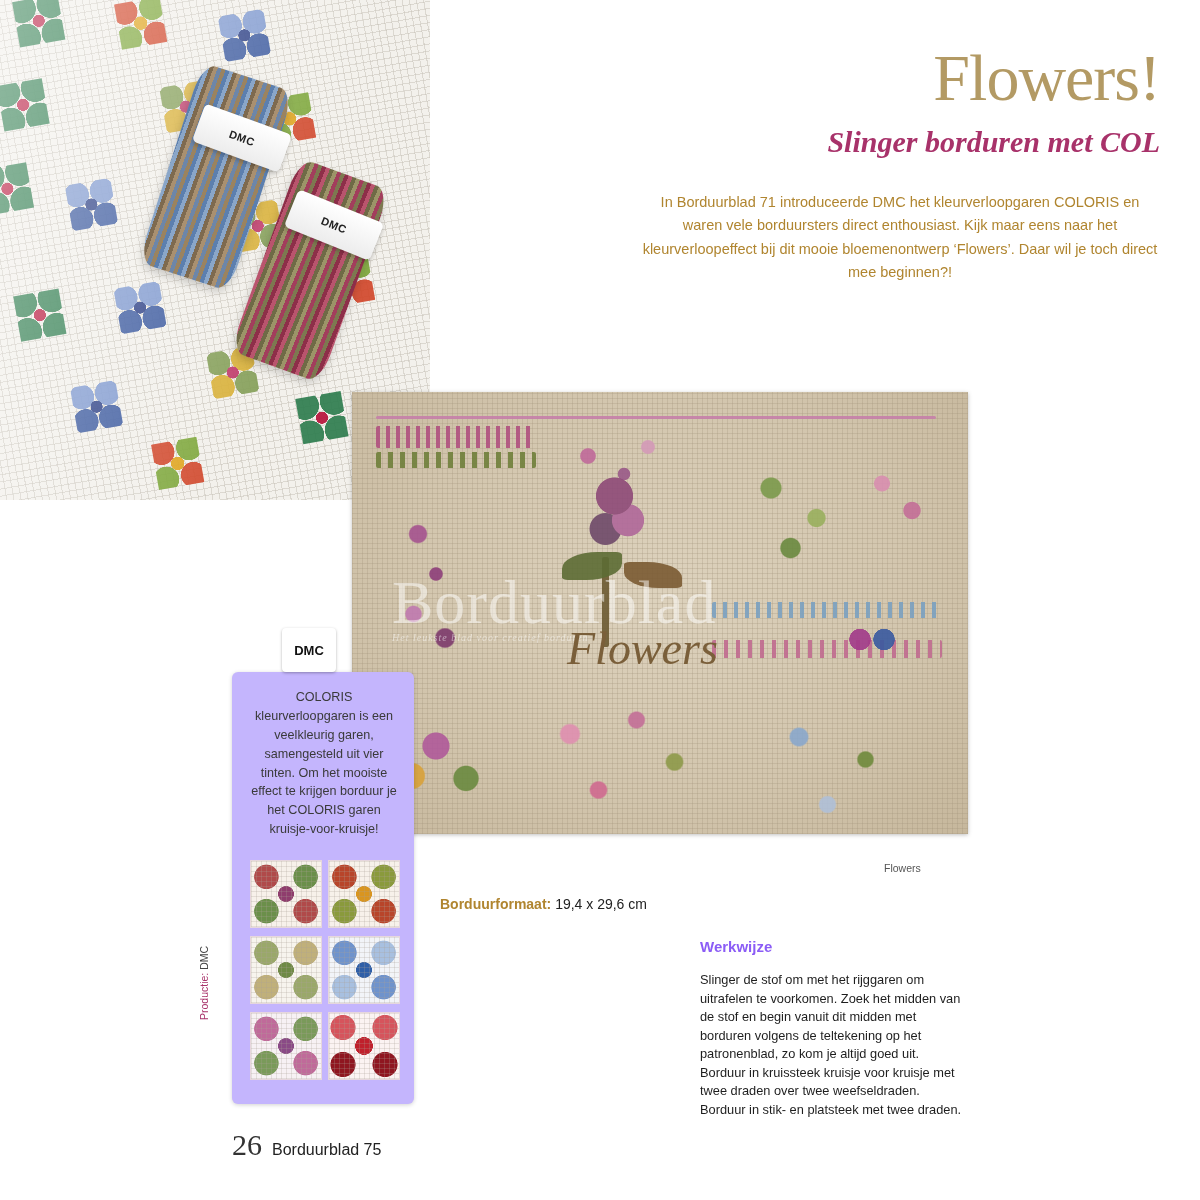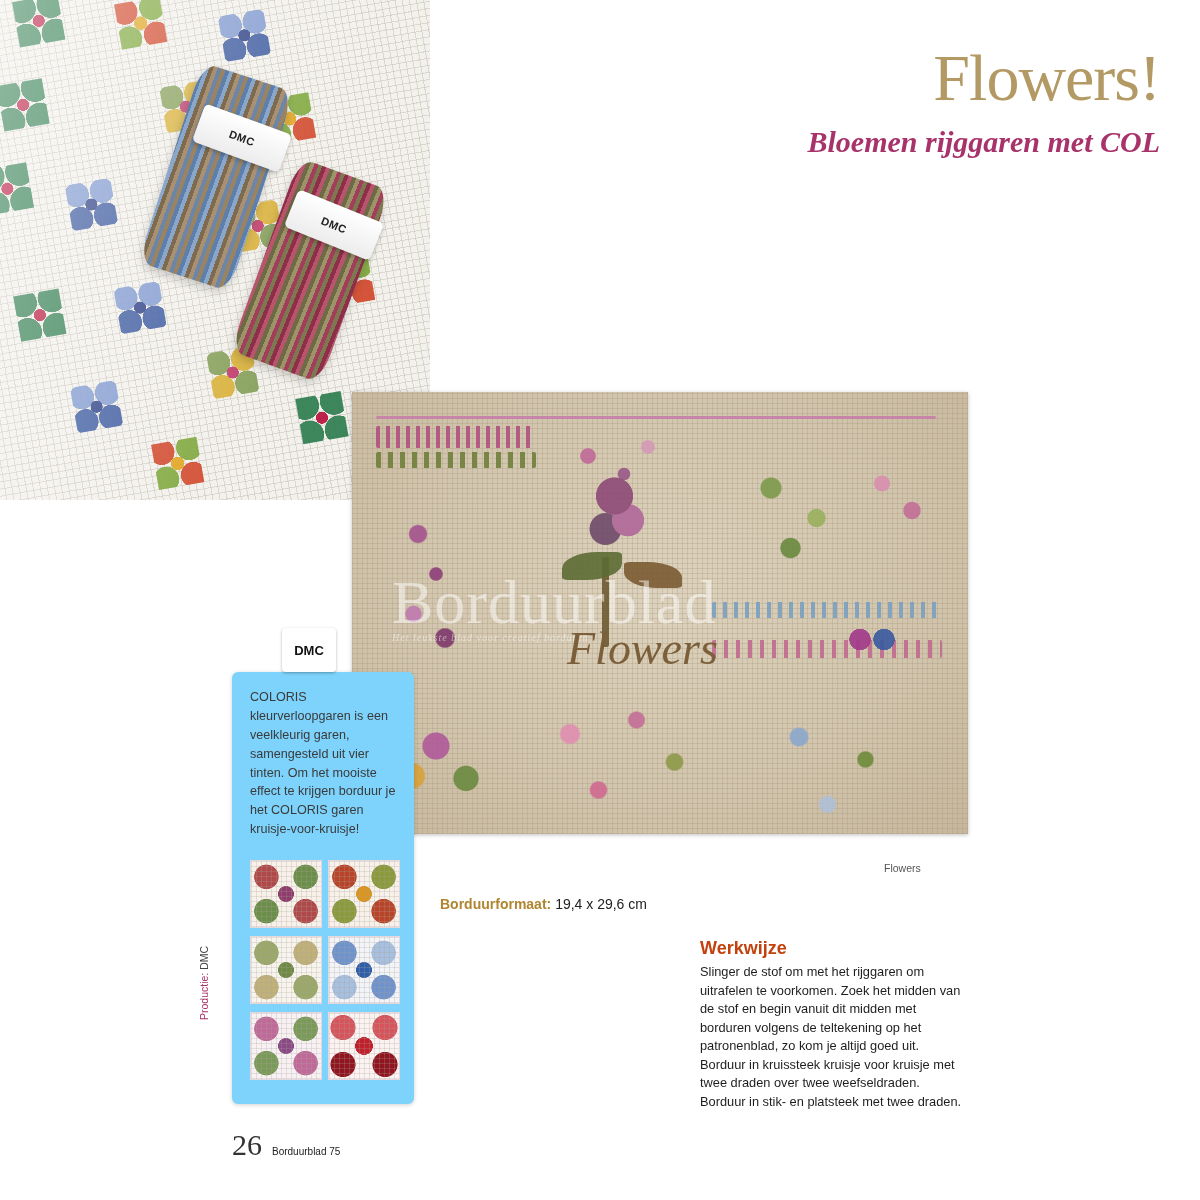--- a/index.html
+++ b/index.html
@@ -183,23 +183,24 @@
     box-shadow: 0 1px 3px rgba(0,0,0,.3);
     z-index: 5;
   }
   .dmc-badge .dmc-txt { font-size: 13px; font-weight: bold; color: #111; }
 
   
   .card {
     position: absolute;
     left: 232px; top: 672px;
     width: 182px; height: 432px;
-    background: #7dd3fc;
+    background: #c4b5fd;
     border-radius: 6px 6px 6px 6px;
     box-shadow: 0 1px 4px rgba(0,0,0,.18);
+    text-align: center;
   }
   .card-text {
     padding: 16px 16px 6px 18px;
     font-size: 12.6px;
     line-height: 1.5;
     color: #3a3a3a;
   }
   .swatches {
     position: absolute; left: 18px; top: 188px;
     width: 148px;
@@ -293,42 +294,42 @@
     font-size: 12.8px;
     line-height: 1.42;
     color: #1e1e1e;
   }
 
   
   .method {
     position: absolute; left: 700px; top: 938px; width: 262px;
   }
   .method h3 {
-    margin: 0 0 4px 0;
-    font-size: 18px;
-    color: #c2410c;
+    margin: 0 0 16px 0;
+    font-size: 15px;
+    color: #8b5cf6;
     font-weight: bold;
   }
   .method p {
     margin: 0;
     font-size: 12.8px;
     line-height: 1.45;
     color: #1e1e1e;
   }
 
   
   .footer {
     position: absolute; left: 232px; top: 1128px;
     display: flex; align-items: baseline; gap: 10px;
   }
   .folio {
     font-family: "Liberation Serif", serif;
     font-size: 30px; color: #333;
   }
-  .folio-label { font-size: 10px; color: #222; }
+  .folio-label { font-size: 16px; color: #222; }
 </style>
 </head>
 <body>
 
 <div class="page">
 
   <div class="photo-topleft">
     <div class="linen-canvas">
       <div class="motif m1" style="left:120px;top:10px;"></div>
       <div class="motif m2" style="left:220px;top:30px;"></div>
@@ -348,21 +349,22 @@
       <div class="motif m2" style="left:180px;top:470px;"></div>
     </div>
     <div class="skein skein-blue"></div>
     <div class="skein skein-rose"></div>
     <div class="band band-a">DMC</div>
     <div class="band band-b">DMC</div>
   </div>
 
   <div class="headline-area">
     <div class="title-main">Flowers!</div>
-    <div class="title-sub">Bloemen rijggaren met COL</div>
+    <div class="title-sub">Slinger borduren met COL</div>
+    <div class="intro">In Borduurblad 71 introduceerde DMC het kleurverloopgaren COLORIS en waren vele borduursters direct enthousiast. Kijk maar eens naar het kleurverloopeffect bij dit mooie bloemenontwerp ‘Flowers’. Daar wil je toch direct mee beginnen?!</div>
   </div>
 
   <div class="sampler">
     <div class="stitch" style="left:24px;top:24px;width:560px;height:3px;background:#c57fa8;"></div>
     <div class="stitch" style="left:24px;top:34px;width:160px;height:22px;background:repeating-linear-gradient(90deg,#b0507f 0 4px,rgba(0,0,0,0) 4px 10px);"></div>
     <div class="stitch" style="left:24px;top:60px;width:160px;height:16px;background:repeating-linear-gradient(90deg,#6f7f3a 0 5px,rgba(0,0,0,0) 5px 12px);"></div>
     <div class="stitch" style="left:200px;top:40px;width:120px;height:60px;background:radial-gradient(circle at 30% 40%,#c06a9a 0 8%,rgba(0,0,0,0) 9%),radial-gradient(circle at 60% 70%,#9a5a88 0 7%,rgba(0,0,0,0) 8%),radial-gradient(circle at 80% 25%,#d49ab8 0 6%,rgba(0,0,0,0) 7%);"></div>
     <div class="stitch" style="left:222px;top:60px;width:90px;height:110px;border-radius:50%;background:radial-gradient(circle at 45% 40%,#8e4a78 0 22%,rgba(0,0,0,0) 23%),radial-gradient(circle at 60% 62%,#b0689a 0 18%,rgba(0,0,0,0) 19%),radial-gradient(circle at 35% 70%,#6f4a6a 0 16%,rgba(0,0,0,0) 17%);"></div>
     <div class="stitch" style="left:250px;top:165px;width:7px;height:90px;background:#6b5a32;"></div>
     <div class="stitch" style="left:210px;top:160px;width:60px;height:28px;border-radius:60% 10%;background:#5c6b34;"></div>

